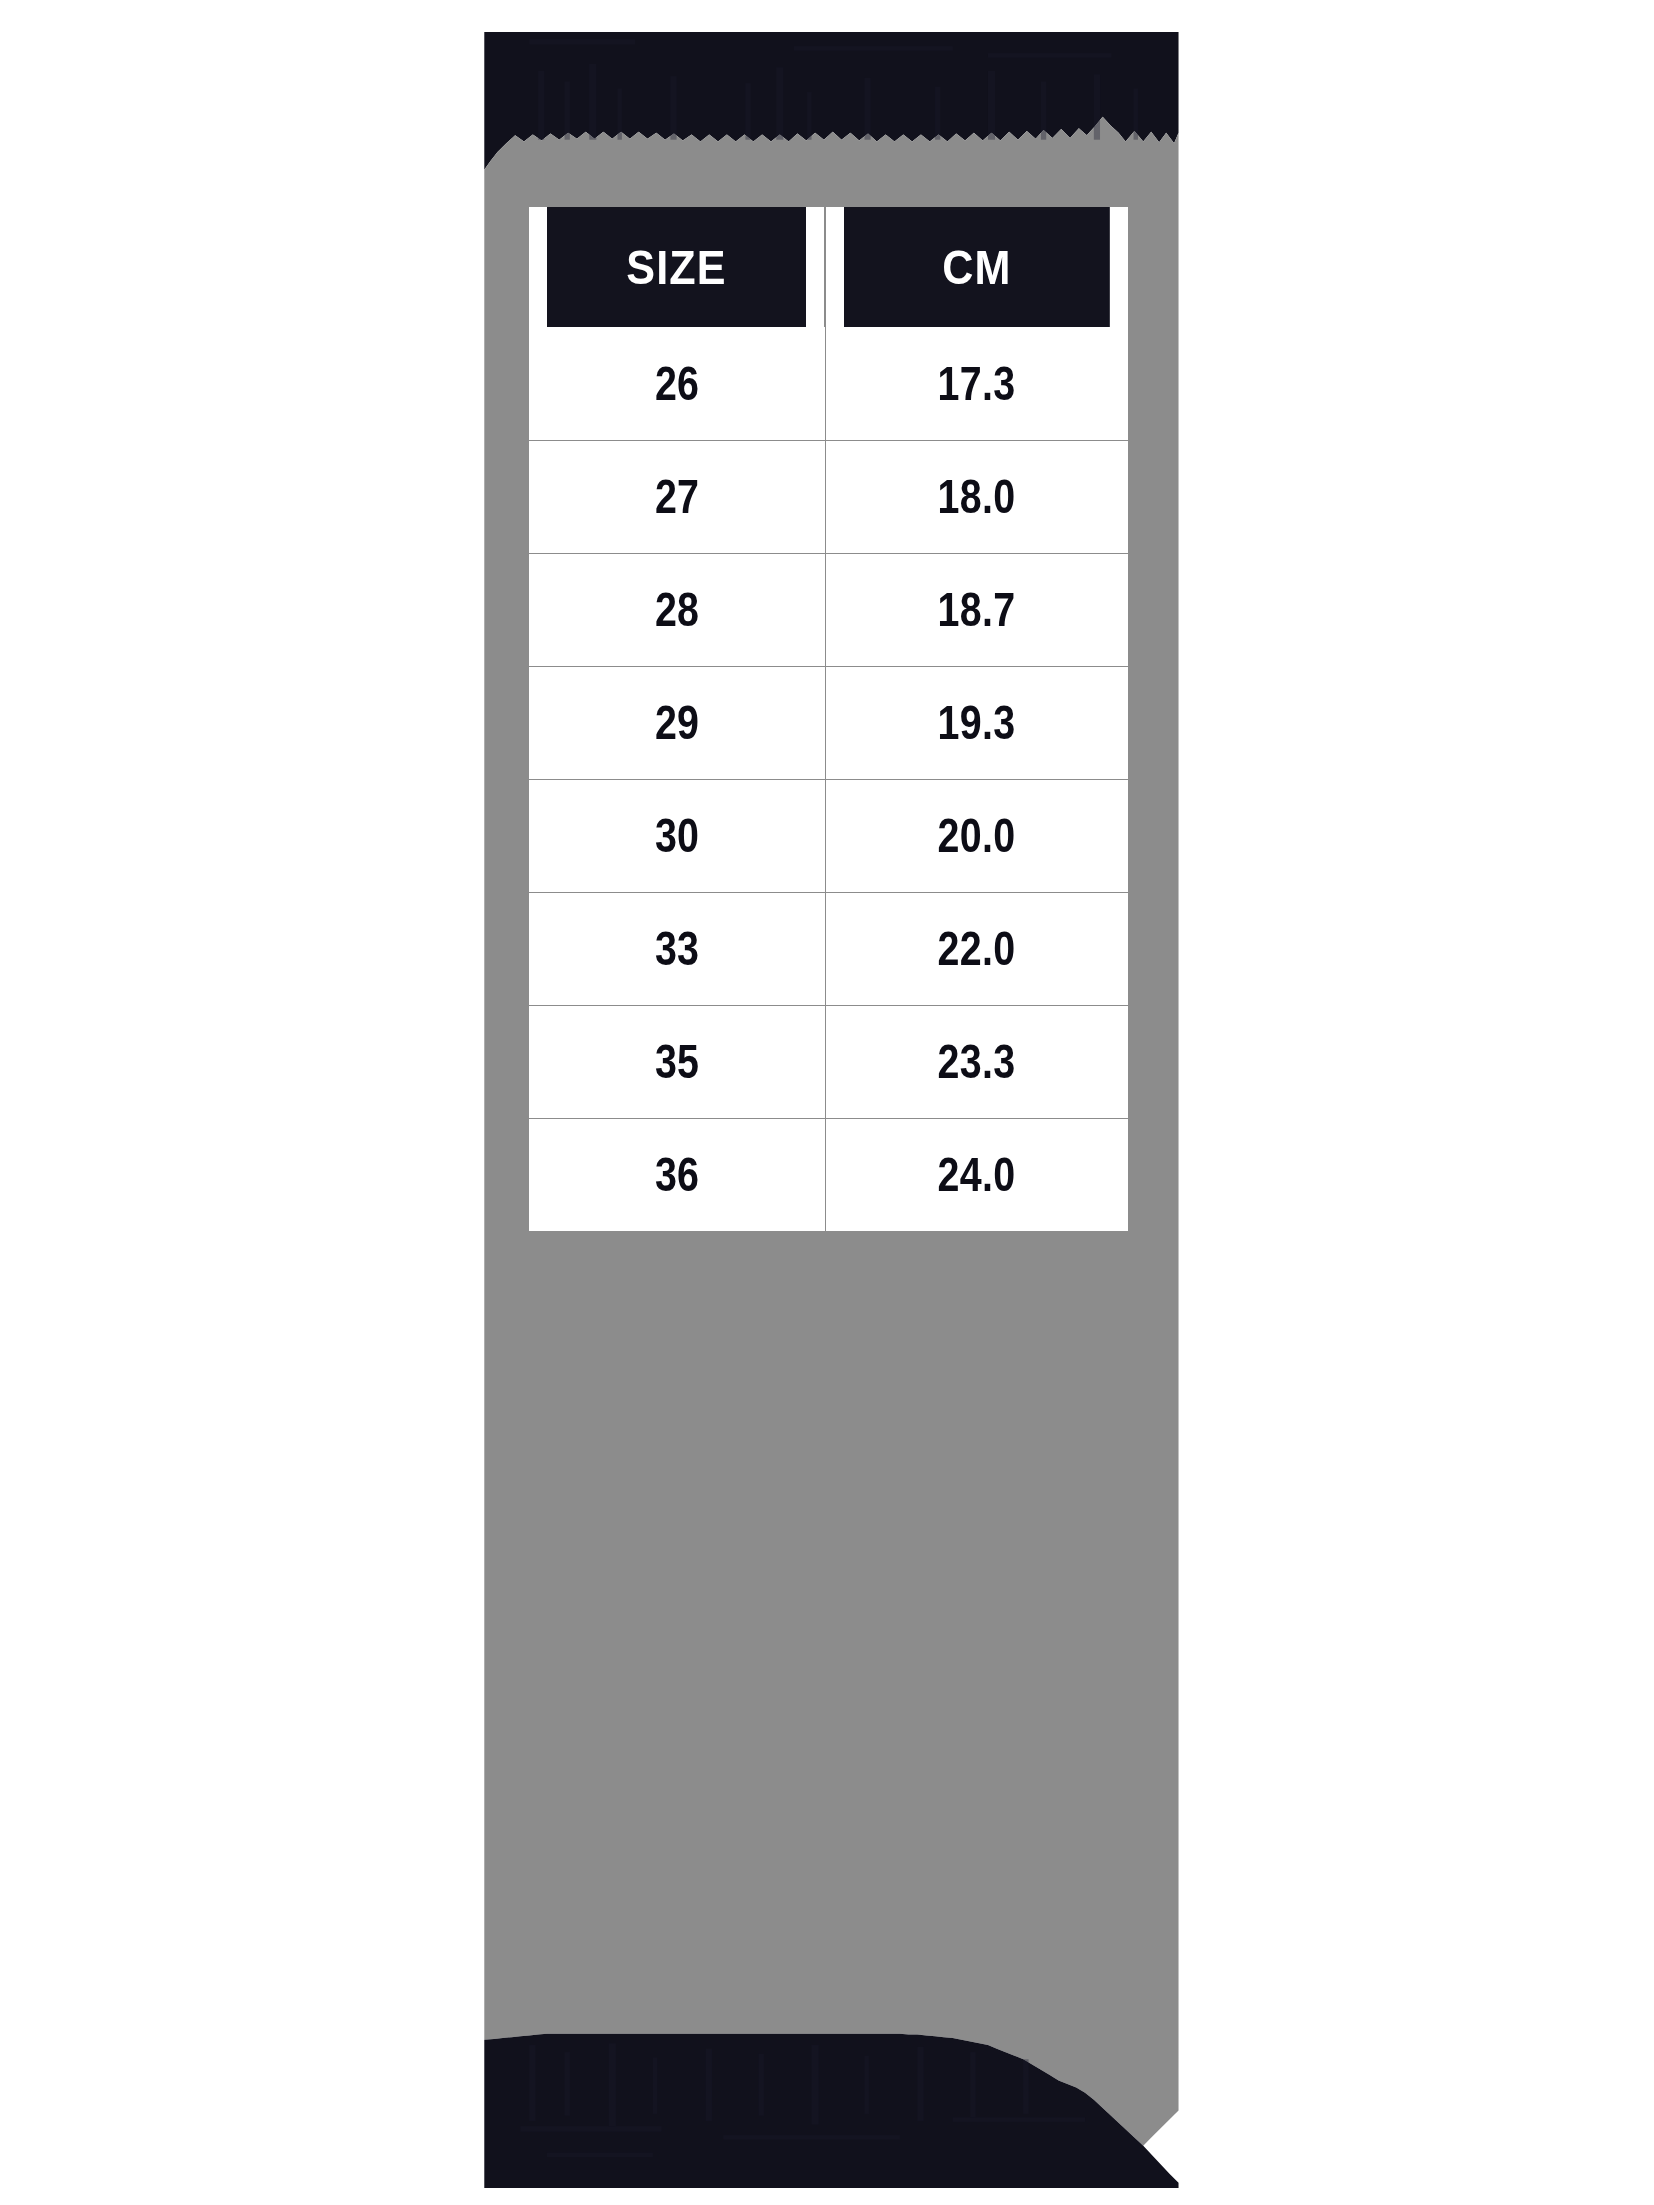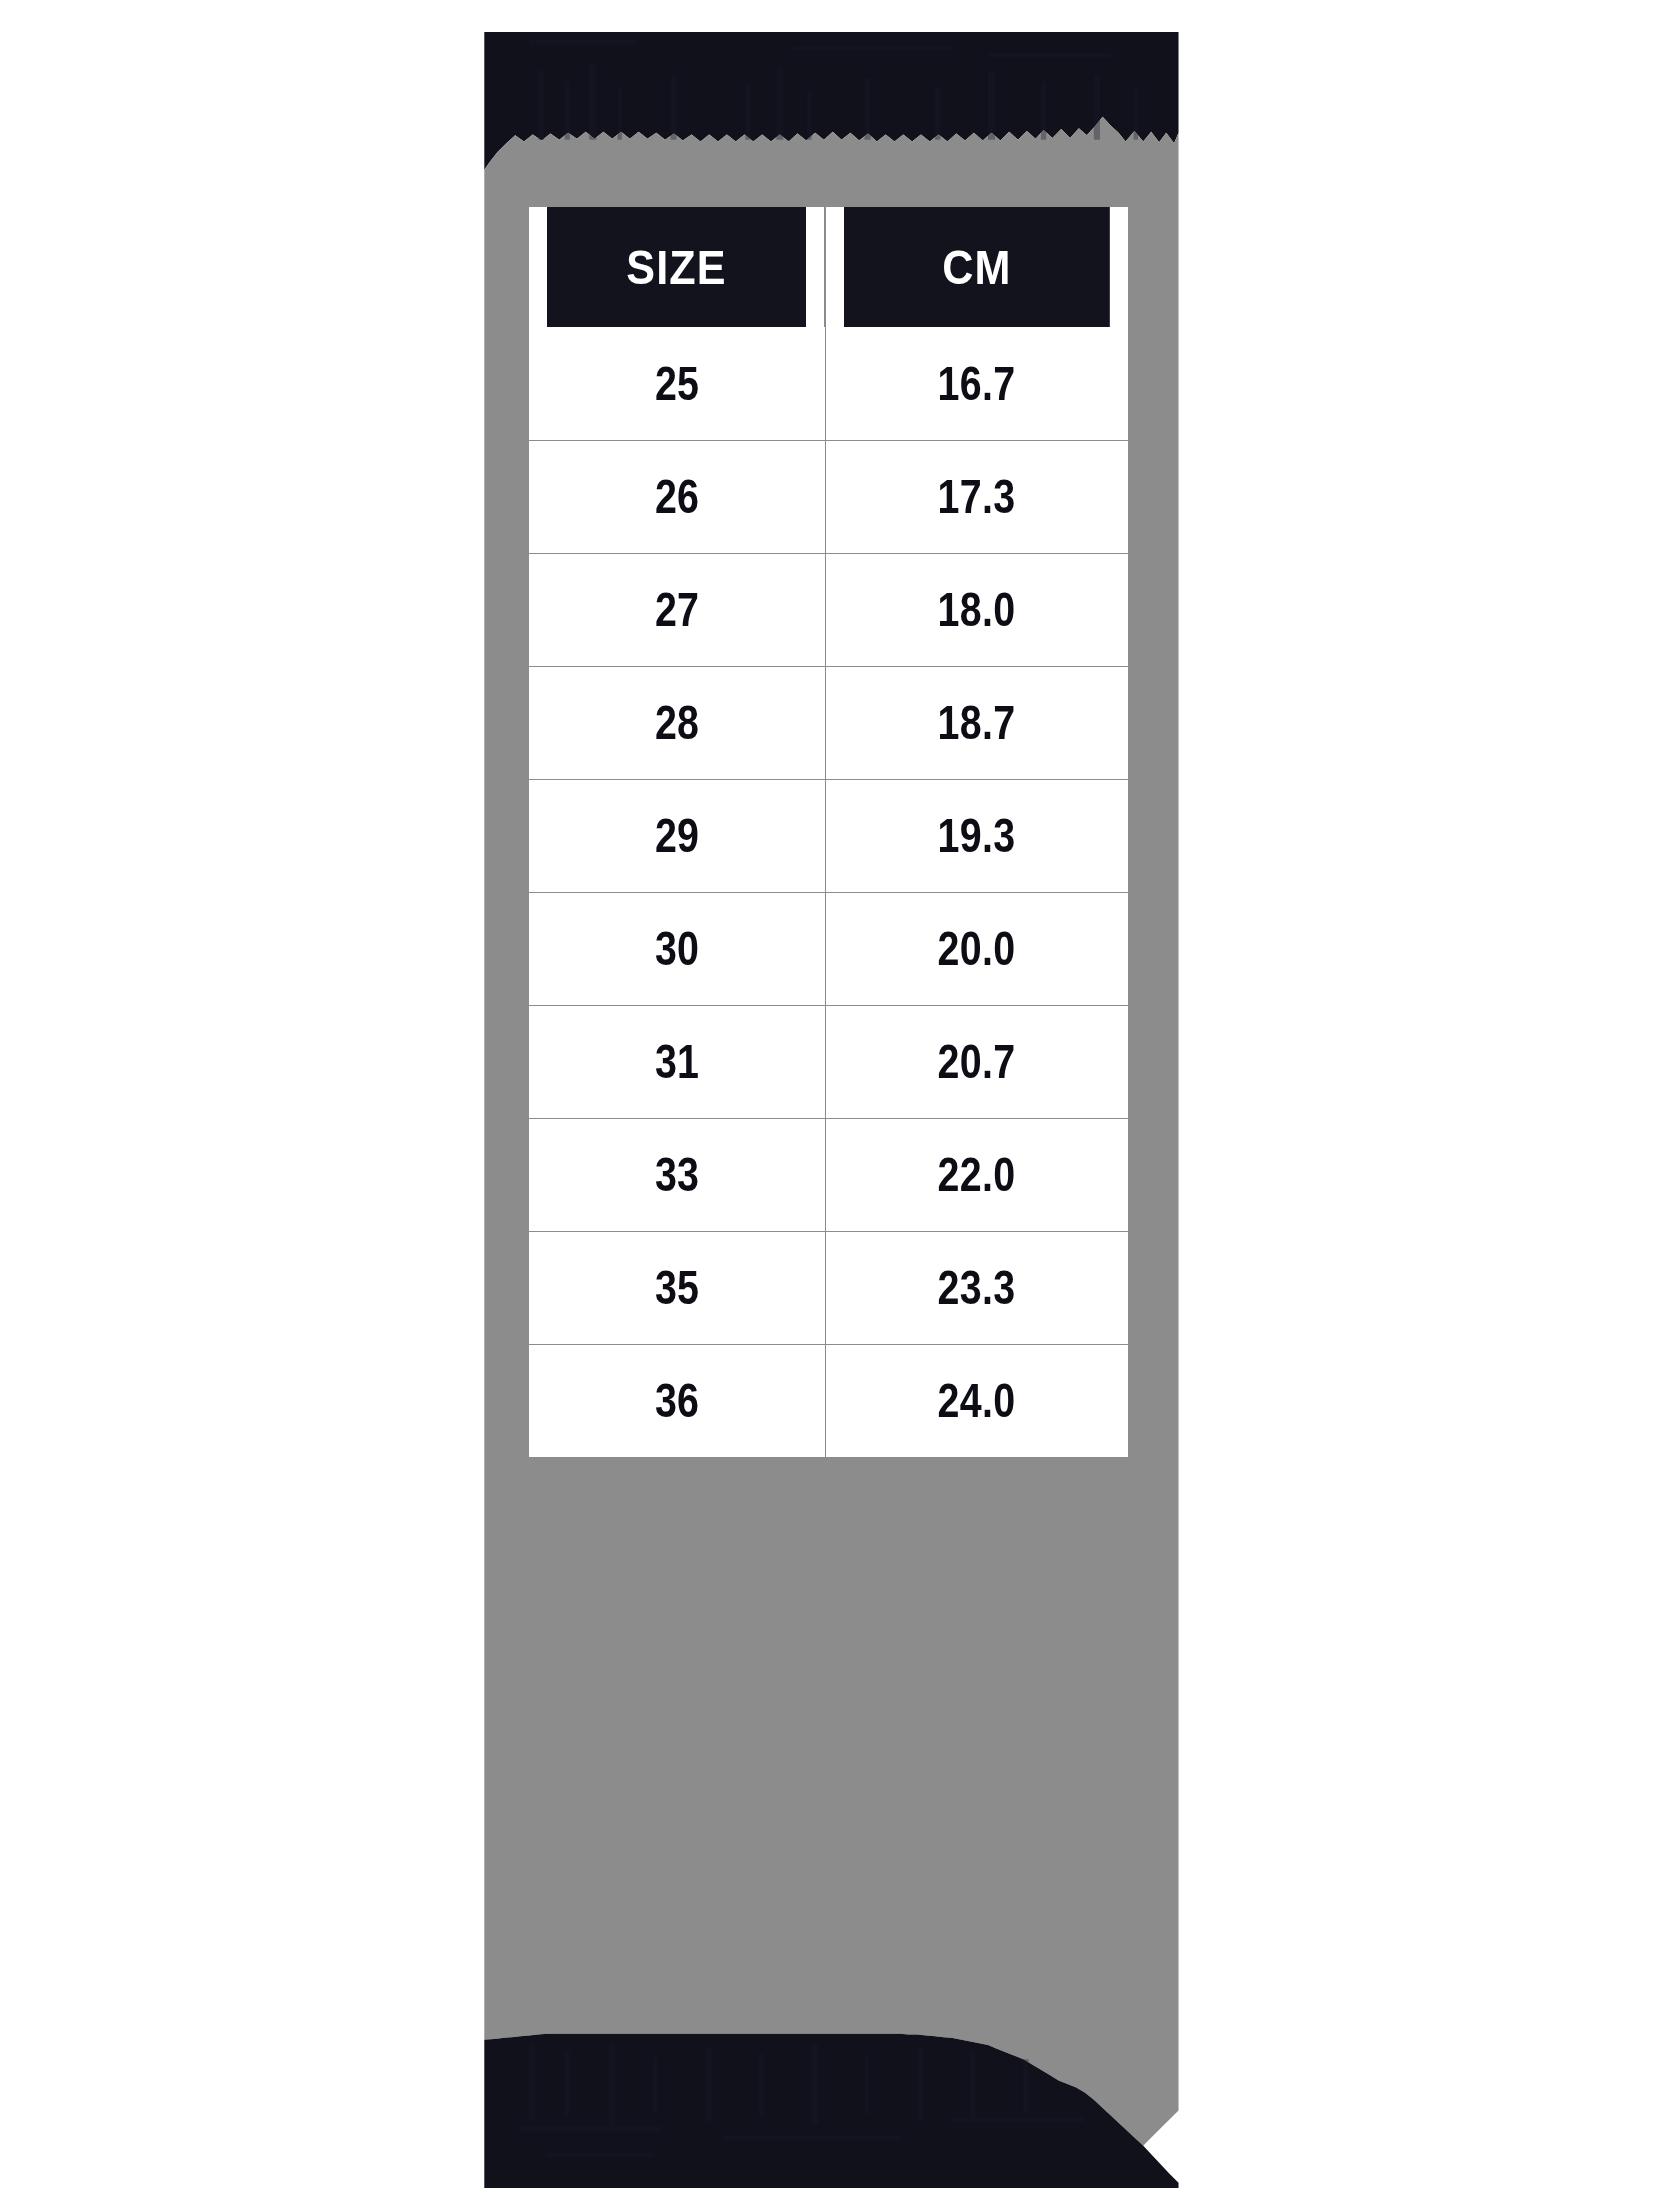--- a/index.html
+++ b/index.html
@@ -184,48 +184,40 @@
         <th class="hdr-size">
           <span class="hdrtxt">SIZE</span>
         </th>
         <th class="hdr-cm">
           <span class="hdrtxt">CM</span>
         </th>
       </tr>
     </thead>
     <tbody>
       <tr>
-        <td class="cell-size"><span class="cellnum">25</span></td>
-        <td class="cell-cm"><span class="cellnum">16.7</span></td>
-      </tr>
-      <tr>
         <td class="cell-size"><span class="cellnum">26</span></td>
         <td class="cell-cm"><span class="cellnum">17.3</span></td>
       </tr>
       <tr>
         <td class="cell-size"><span class="cellnum">27</span></td>
         <td class="cell-cm"><span class="cellnum">18.0</span></td>
       </tr>
       <tr>
         <td class="cell-size"><span class="cellnum">28</span></td>
         <td class="cell-cm"><span class="cellnum">18.7</span></td>
       </tr>
       <tr>
         <td class="cell-size"><span class="cellnum">29</span></td>
         <td class="cell-cm"><span class="cellnum">19.3</span></td>
       </tr>
       <tr>
         <td class="cell-size"><span class="cellnum">30</span></td>
         <td class="cell-cm"><span class="cellnum">20.0</span></td>
       </tr>
       <tr>
-        <td class="cell-size"><span class="cellnum">31</span></td>
-        <td class="cell-cm"><span class="cellnum">20.7</span></td>
-      </tr>
-      <tr>
         <td class="cell-size"><span class="cellnum">33</span></td>
         <td class="cell-cm"><span class="cellnum">22.0</span></td>
       </tr>
       <tr>
         <td class="cell-size"><span class="cellnum">35</span></td>
         <td class="cell-cm"><span class="cellnum">23.3</span></td>
       </tr>
       <tr>
         <td class="cell-size"><span class="cellnum">36</span></td>
         <td class="cell-cm"><span class="cellnum">24.0</span></td>

